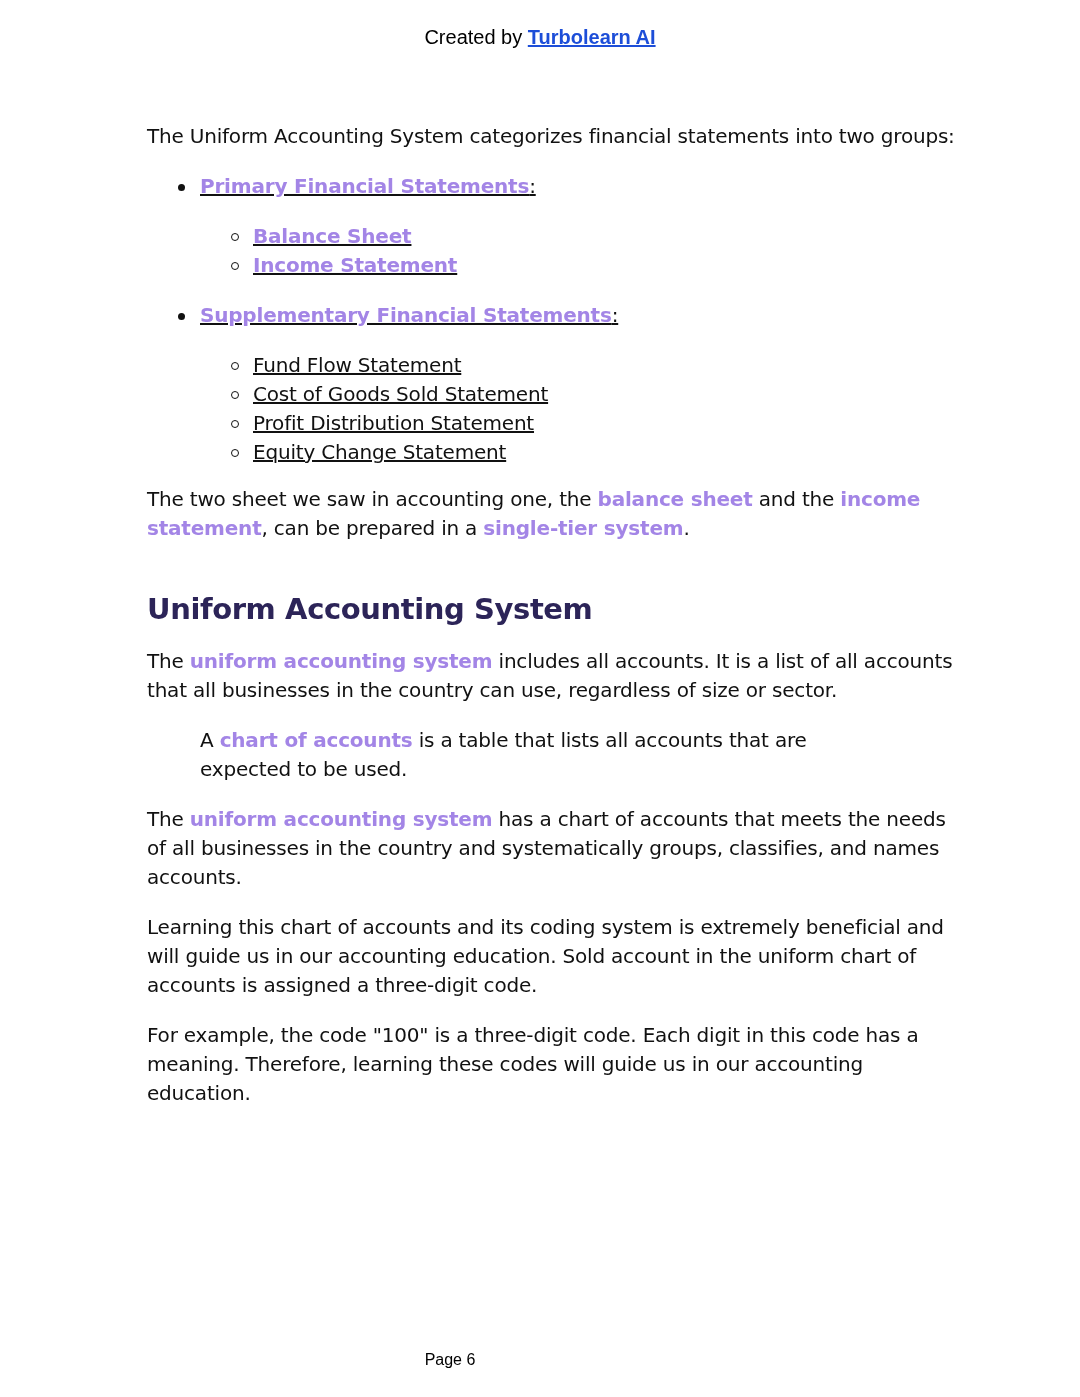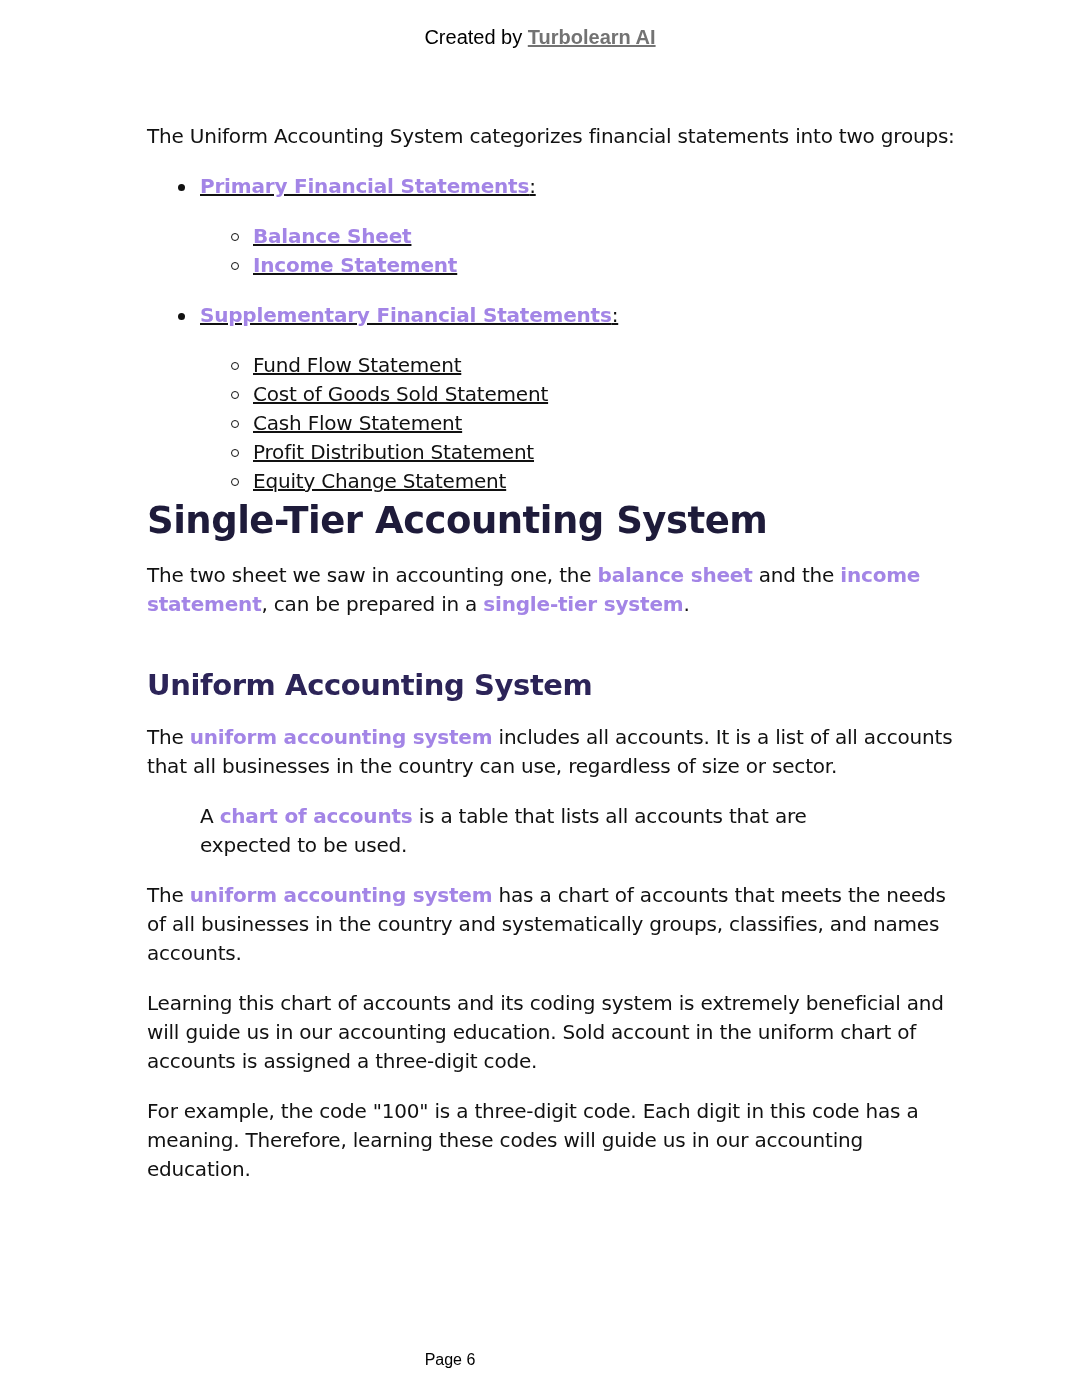--- a/index.html
+++ b/index.html
@@ -1,20 +1,20 @@
 <!DOCTYPE html>
 <html><head>
 <meta charset="utf-8">
 <style>
   html, body { margin: 0; padding: 0; background: #ffffff; }
   body { width: 1080px; height: 1397px; position: relative; overflow: hidden;
          font-family: "DejaVu Sans", sans-serif; color: #111111; }
   .header { position: absolute; top: 26px; left: 0; width: 1080px; text-align: center;
             font-family: "Liberation Sans", sans-serif; font-size: 20px; color: #000; }
-  .header a { color: #737373; font-weight: bold; text-decoration: underline; }
+  .header a { color: #1d4ed8; font-weight: bold; text-decoration: underline; }
   .content { position: absolute; left: 147px; top: 122px; width: 810px;
              font-size: 20px; line-height: 29px; letter-spacing: -0.2px; }
   p { margin: 0; }
   .hl { color: #a385e6; font-weight: bold; }
   ul { margin: 0; padding: 0; list-style: none; }
   .l1 { position: relative; padding-left: 53px; text-decoration: underline; }
   .l1::before { content: ""; position: absolute; left: 31px; top: 12px; width: 7px; height: 7px;
                 border-radius: 50%; background: #111; }
   .l2 { position: relative; padding-left: 106px; }
   .l2::before { content: ""; position: absolute; left: 84px; top: 11px; width: 6px; height: 6px;
@@ -43,28 +43,26 @@
       <ul style="margin-top:21px; margin-left:-53px;">
         <li class="l2"><span class="hl">Balance Sheet</span></li>
         <li class="l2"><span class="hl">Income Statement</span></li>
       </ul>
     </li>
     <li class="l1" style="margin-top:21px;">
       <span class="hl">Supplementary Financial Statements</span><span>:</span>
       <ul style="margin-top:21px; margin-left:-53px;">
         <li class="l2">Fund Flow Statement</li>
         <li class="l2">Cost of Goods Sold Statement</li>
-        <li class="l2">Cash Flow Statement</li>
         <li class="l2">Profit Distribution Statement</li>
         <li class="l2">Equity Change Statement</li>
       </ul>
     </li>
   </ul>
 
-  <h1 style="margin-top:3px;">Single-Tier Accounting System</h1>
 
   <p style="margin-top:18px;">
     <span>The two sheet we saw in accounting one, the </span><span class="hl">balance sheet</span><span> and the </span><span class="hl">income statement</span><span>, can be prepared in a </span><span class="hl">single-tier system</span><span>.</span>
   </p>
 
 
   <h2 style="margin-top:48px;">Uniform Accounting System</h2>
 
   <p style="margin-top:20px;">
     <span>The </span><span class="hl">uniform accounting system</span><span> includes all accounts. It is a list of all accounts that all businesses in the country can use, regardless of size or sector.</span>

